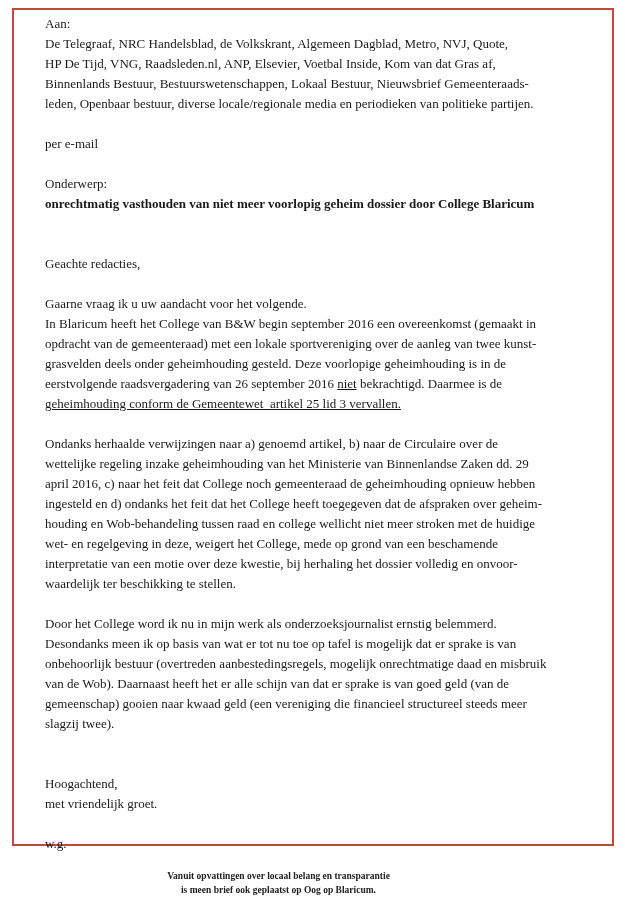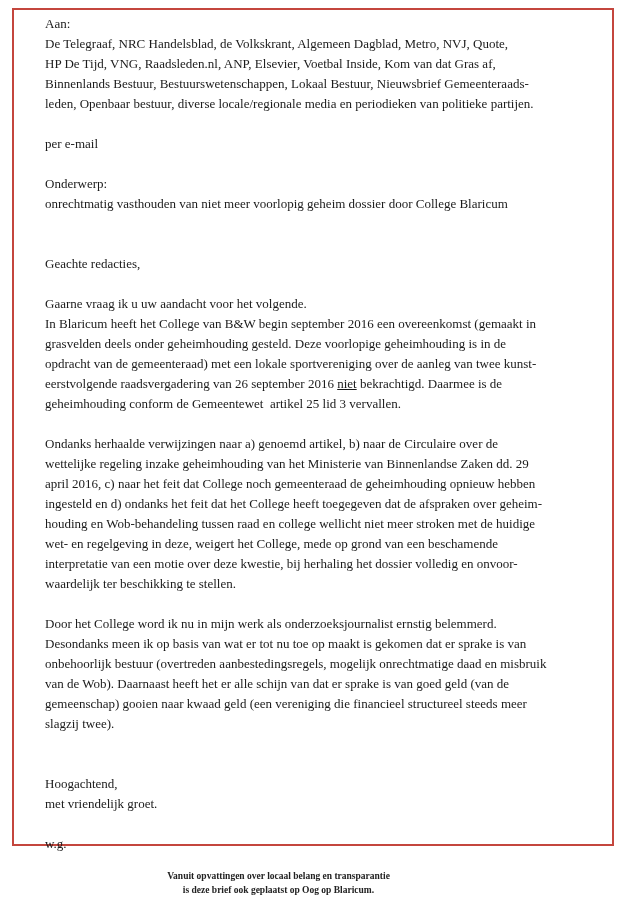--- a/index.html
+++ b/index.html
@@ -32,21 +32,21 @@
       font-size: 13px;
       line-height: 20px;
     }
     .letter-body p {
       margin: 0;
     }
     .gap {
       height: 20px;
     }
     .bold {
-      font-weight: normal;
+      font-weight: bold;
     }
     .underline {
       text-decoration: underline;
     }
     .footer-note {
       position: absolute;
       left: 0;
       top: 869px;
       width: 557px;
       text-align: center;
@@ -87,44 +87,44 @@
 
     <div class="gap"></div>
 
     <p>Geachte redacties,</p>
 
     <div class="gap"></div>
 
     <div>
       <p>Gaarne vraag ik u uw aandacht voor het volgende.</p>
       <p>In Blaricum heeft het College van B&amp;W begin september 2016 een overeenkomst (gemaakt in</p>
+      <p>opdracht van de gemeenteraad) met een lokale sportvereniging over de aanleg van twee kunst-</p>
       <p>grasvelden deels onder geheimhouding gesteld. Deze voorlopige geheimhouding is in de</p>
-      <p>opdracht van de gemeenteraad) met een lokale sportvereniging over de aanleg van twee kunst-</p>
       <p><span>eerstvolgende raadsvergadering van 26 september 2016 </span><span class="underline">niet</span><span> bekrachtigd. Daarmee is de</span></p>
-      <p style="white-space: pre;">geheimhouding conform de Gemeentewet  artikel 25 lid 3 vervallen.</p>
+      <p style="white-space: pre; text-decoration: underline;">geheimhouding conform de Gemeentewet  artikel 25 lid 3 vervallen.</p>
     </div>
 
     <div class="gap"></div>
 
     <div>
       <p>Ondanks herhaalde verwijzingen naar a) genoemd artikel, b) naar de Circulaire over de</p>
       <p>wettelijke regeling inzake geheimhouding van het Ministerie van Binnenlandse Zaken dd. 29</p>
       <p>april 2016, c) naar het feit dat College noch gemeenteraad de geheimhouding opnieuw hebben</p>
       <p>ingesteld en d) ondanks het feit dat het College heeft toegegeven dat de afspraken over geheim-</p>
       <p>houding en Wob-behandeling tussen raad en college wellicht niet meer stroken met de huidige</p>
       <p>wet- en regelgeving in deze, weigert het College, mede op grond van een beschamende</p>
       <p>interpretatie van een motie over deze kwestie, bij herhaling het dossier volledig en onvoor-</p>
       <p>waardelijk ter beschikking te stellen.</p>
     </div>
 
     <div class="gap"></div>
 
     <div>
       <p>Door het College word ik nu in mijn werk als onderzoeksjournalist ernstig belemmerd.</p>
-      <p>Desondanks meen ik op basis van wat er tot nu toe op maakt is gekomen dat er sprake is van</p>
+      <p>Desondanks meen ik op basis van wat er tot nu toe op tafel is mogelijk dat er sprake is van</p>
       <p>onbehoorlijk bestuur (overtreden aanbestedingsregels, mogelijk onrechtmatige daad en misbruik</p>
       <p>van de Wob). Daarnaast heeft het er alle schijn van dat er sprake is van goed geld (van de</p>
       <p>gemeenschap) gooien naar kwaad geld (een vereniging die financieel structureel steeds meer</p>
       <p>slagzij twee).</p>
     </div>
 
     <div class="gap"></div>
 
 
     <div class="gap"></div>
@@ -136,14 +136,14 @@
 
     <div class="gap"></div>
 
     <p>w.g.</p>
 
   </div>
 </div>
 
 <div class="footer-note">
   <p>Vanuit opvattingen over locaal belang en transparantie</p>
-  <p>is deze brief ook geplaatst op Oog op Blaricum.</p>
+  <p>is meen brief ook geplaatst op Oog op Blaricum.</p>
 </div>
 
 </body></html>

